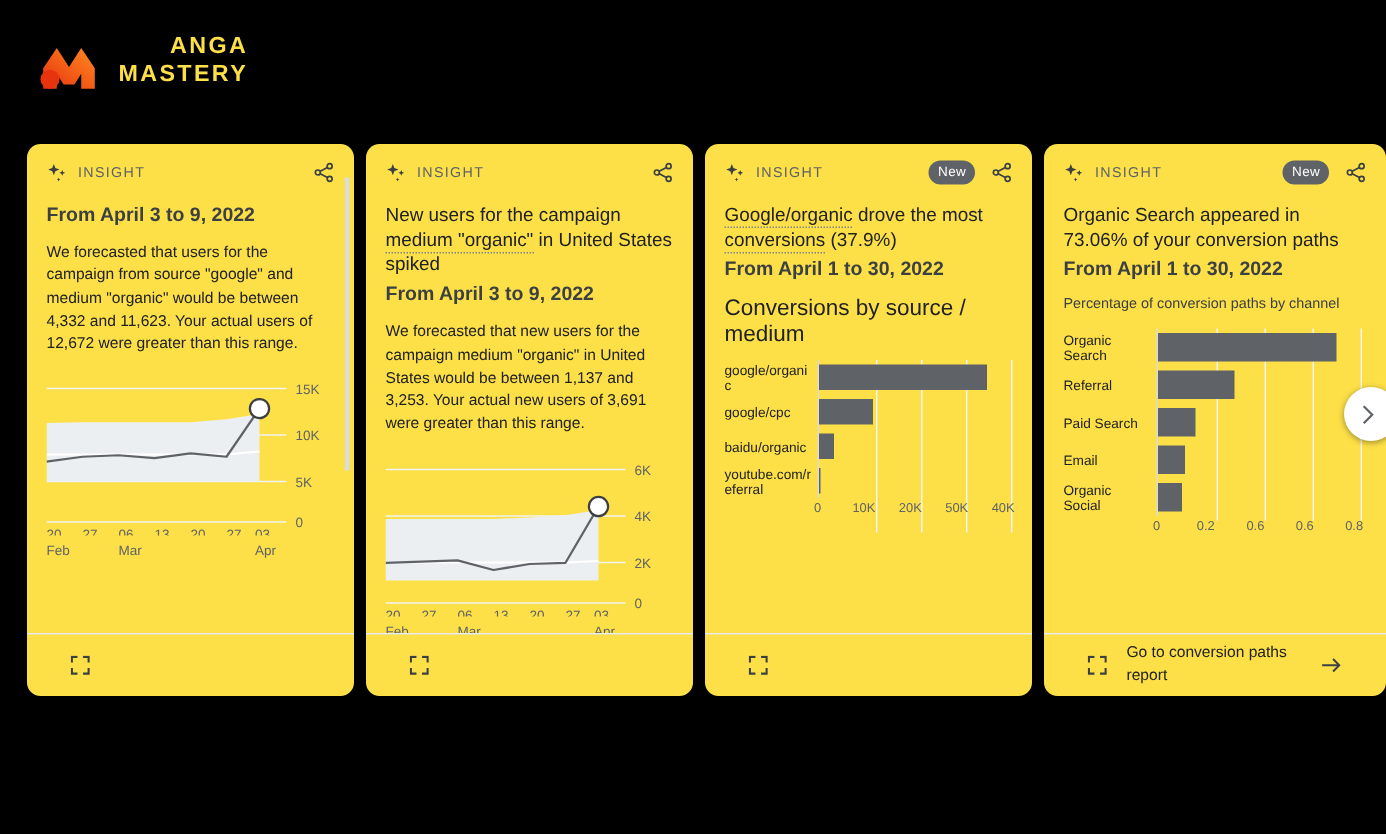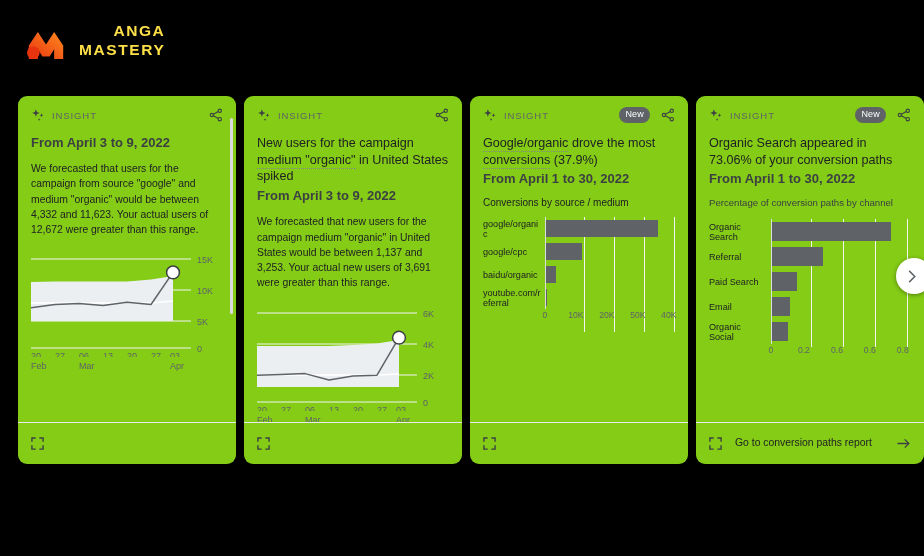--- a/index.html
+++ b/index.html
@@ -42,21 +42,21 @@
     top: 96px;
     width: 906px;
     height: 368px;
     display: flex;
     gap: 4px;
   }
 
   .card {
     width: 218px;
     height: 368px;
-    background: #84cc16;
+    background: #fde047;
     border-radius: 9px;
     display: flex;
     flex-direction: column;
     position: relative;
     overflow: hidden;
     flex: 0 0 auto;
     box-shadow: 0 1px 3px rgba(0,0,0,0.35);
   }
   .card.gap-left { margin-left: 4px; }
   .card.wide { width: 228px; }
@@ -113,38 +113,38 @@
     color: #3c4043;
     margin-bottom: 11px;
     font-weight: bold;
   }
   .para {
     font-size: 10.4px;
     line-height: 1.47;
     color: #202124;
   }
   .chart-caption {
-    font-size: 10px;
+    font-size: 15px;
     color: #202124;
     margin-bottom: 9px;
   }
   .chart-caption.small {
     font-size: 9.6px;
     color: #3c4043;
     margin-bottom: 11px;
   }
 
   
   .card-foot {
     flex: 0 0 auto;
     height: 42px;
     border-top: 1px solid #e8eaed;
     display: flex;
     align-items: center;
-    padding: 0 13px;
+    padding: 0 29px;
     gap: 13px;
   }
   .expand { width: 13px; height: 13px; flex: 0 0 auto; }
   .foot-link {
     font-size: 10.4px;
     line-height: 1.35;
     color: #202124;
     flex: 1 1 auto;
   }
   .arrow-right { width: 15px; height: 15px; flex: 0 0 auto; }

